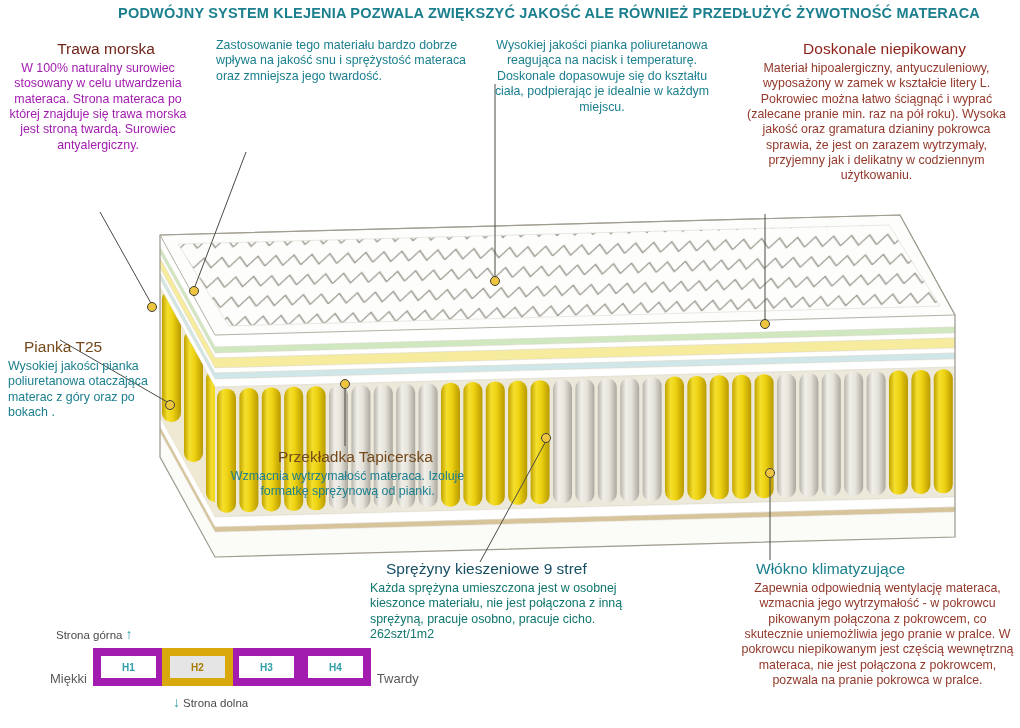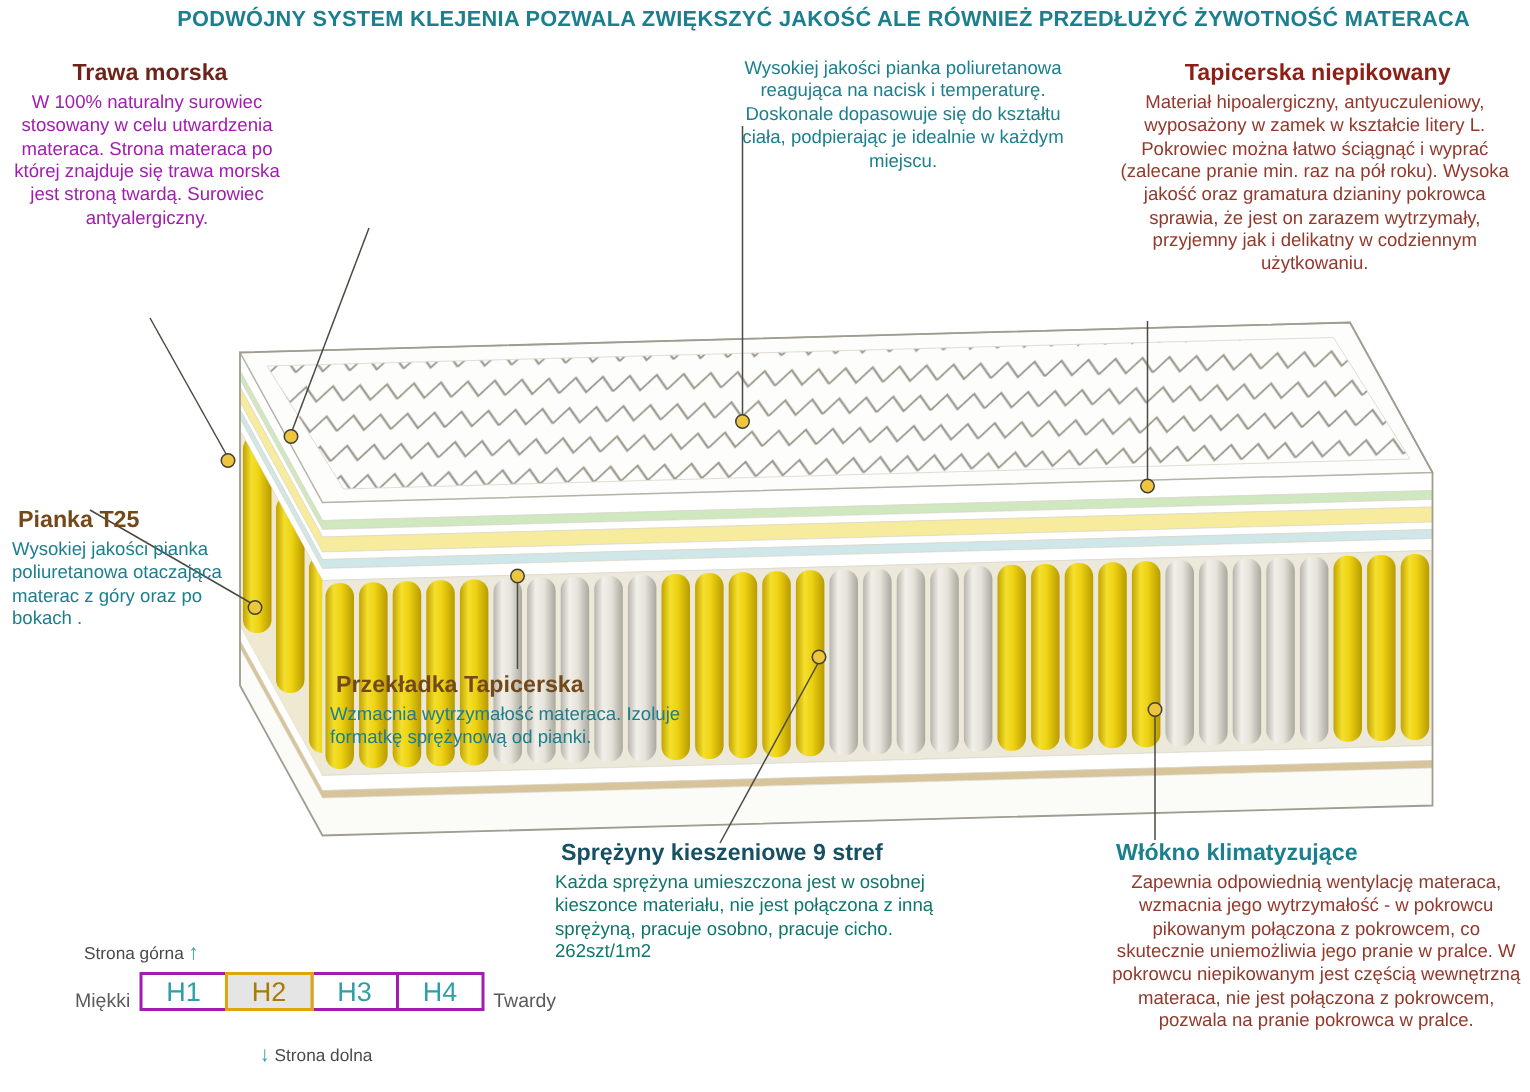--- a/index.html
+++ b/index.html
@@ -2,47 +2,47 @@
 <html><head>
 <meta charset="utf-8">
 <style>
   html,body{margin:0;padding:0}
   body{width:1020px;height:728px;position:relative;overflow:hidden;background:#ffffff;
        font-family:"Liberation Sans",sans-serif;color:#333}
   #mattress-svg{position:absolute;left:0;top:0;width:1020px;height:728px;pointer-events:none}
   .hdr{position:absolute;left:40px;top:5px;width:940px;text-align:right;font-weight:bold;
        font-size:14.5px;color:#1b7f8e;letter-spacing:.2px}
   .annotation{position:absolute}
-  .annotation h2{font-size:15.5px;font-weight:bold;margin:0 0 3px 4px;line-height:1.15}
+  .annotation h2{font-size:15.5px;font-weight:normal;margin:0 0 3px 16px;line-height:1.15}
   .annotation p{margin:0;font-size:12.4px;line-height:1.24;white-space:pre-line}
   #ann-trawa{left:8px;top:40px;width:180px;text-align:center}
   #ann-trawa h2{color:#6e2418}   #ann-trawa p{color:#a21caf}
   #ann-lateks{left:216px;top:38px;width:256px}
   #ann-lateks h2{color:#74491a;padding-left:24px} #ann-lateks p{color:#1b7f8e}
   #ann-visco{left:489px;top:38px;width:226px;text-align:center}
   #ann-visco h2{color:#1b7f8e}   #ann-visco p{color:#1b7f8e}
   #ann-pokrowiec{left:738px;top:40px;width:277px;text-align:center}
   #ann-pokrowiec h2{color:#8d1f16} #ann-pokrowiec p{color:#93392b}
   #ann-t25{left:8px;top:338px;width:155px}
   #ann-t25 h2{color:#74491a}     #ann-t25 p{color:#1b7f8e}
-  #ann-przekladka{left:220px;top:448px;width:255px;text-align:left}
+  #ann-przekladka{left:220px;top:448px;width:255px;text-align:center}
   #ann-przekladka h2{color:#74491a} #ann-przekladka p{color:#1b7f8e}
   #ann-sprezyny{left:370px;top:560px;width:272px;text-align:left}
   #ann-sprezyny h2{color:#174f63} #ann-sprezyny p{color:#0f766e}
   #ann-wlokno{left:740px;top:560px;width:275px;text-align:center}
   #ann-wlokno h2{color:#1b7f8e;text-align:left} #ann-wlokno p{color:#93392b}
   #scale{position:absolute;left:50px;top:618px;width:300px;height:110px}
   .s-top{position:absolute;left:6px;top:8px;font-size:11.5px;color:#4a4a4a;white-space:nowrap}
   .s-bottom{position:absolute;left:120px;top:76px;font-size:11.5px;color:#4a4a4a;white-space:nowrap}
   .arrow{color:#2f9ea6;font-weight:bold;font-size:14px;margin:0 3px}
   .s-bar{position:absolute;left:0;top:30px;display:flex;align-items:flex-end;white-space:nowrap}
   .soft,.hard{font-size:13px;color:#5a5a5a}
   .cells{display:flex;margin:0 6px}
-  .cell{width:55px;height:22px;border:2px solid #a21caf;margin-left:-2px;display:flex;
-        align-items:center;justify-content:center;font-size:18px;font-weight:normal;
+  .cell{width:55px;height:22px;border:8px solid #a21caf;margin-left:-2px;display:flex;
+        align-items:center;justify-content:center;font-size:10px;font-weight:bold;
         color:#2f9ea6;background:#fff}
   .cell:first-child{margin-left:0}
   .cell.selected{border-color:#d9a90b;color:#a87c00;background:#e5e5e5;z-index:1}
 </style>
 </head>
 <body>
 
 <svg id="mattress-svg" viewBox="0 0 1020 728" xmlns="http://www.w3.org/2000/svg">
   <defs>
     <linearGradient id="gy" x1="0" y1="0" x2="1" y2="0">
@@ -151,28 +151,29 @@
 </svg>
 
 <div class="hdr">PODWÓJNY SYSTEM KLEJENIA POZWALA ZWIĘKSZYĆ JAKOŚĆ ALE RÓWNIEŻ PRZEDŁUŻYĆ ŻYWOTNOŚĆ MATERACA</div>
 
 <div class="annotation" id="ann-trawa">
   <h2>Trawa morska</h2>
   <p>W 100% naturalny surowiec stosowany w celu utwardzenia materaca. Strona materaca po której znajduje się trawa morska jest stroną twardą. Surowiec antyalergiczny.</p>
 </div>
 
 <div class="annotation" id="ann-lateks">
+  <p>Zastosowanie tego materiału bardzo dobrze wpływa na jakość snu i sprężystość materaca oraz zmniejsza jego twardość.</p>
 </div>
 
 <div class="annotation" id="ann-visco">
   <p>Wysokiej jakości pianka poliuretanowa reagująca na nacisk i temperaturę. Doskonale dopasowuje się do kształtu ciała, podpierając je idealnie w każdym miejscu.</p>
 </div>
 
 <div class="annotation" id="ann-pokrowiec">
-  <h2>Tapicerska niepikowany</h2>
+  <h2>Doskonale niepikowany</h2>
   <p>Materiał hipoalergiczny, antyuczuleniowy, wyposażony w zamek w kształcie litery L. Pokrowiec można łatwo ściągnąć i wyprać (zalecane pranie min. raz na pół roku). Wysoka jakość oraz gramatura dzianiny pokrowca sprawia, że jest on zarazem wytrzymały, przyjemny jak i delikatny w codziennym użytkowaniu.</p>
 </div>
 
 <div class="annotation" id="ann-t25">
   <h2>Pianka T25</h2>
   <p>Wysokiej jakości pianka poliuretanowa otaczająca materac z góry oraz po bokach .</p>
 </div>
 
 <div class="annotation" id="ann-przekladka">
   <h2>Przekładka Tapicerska</h2>

